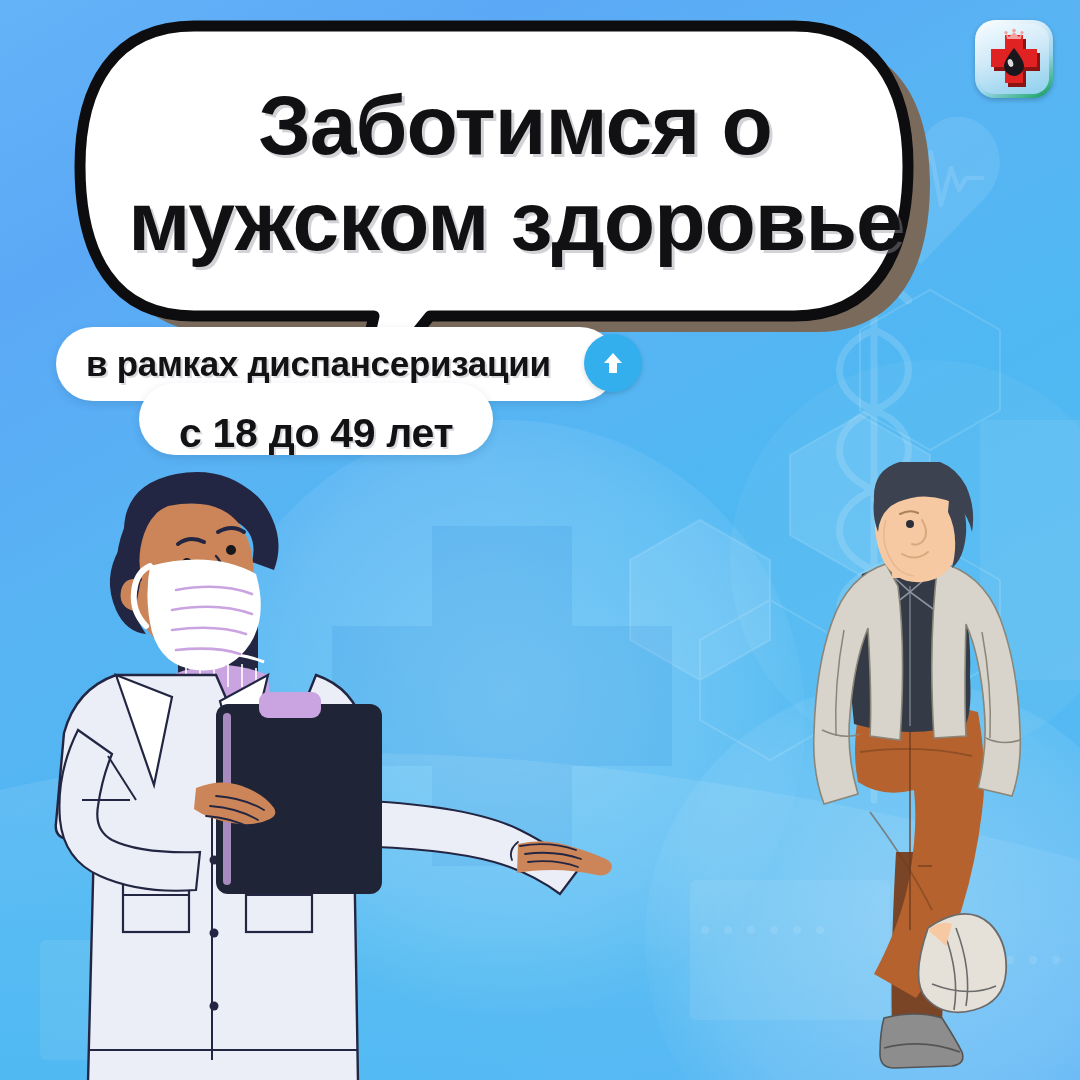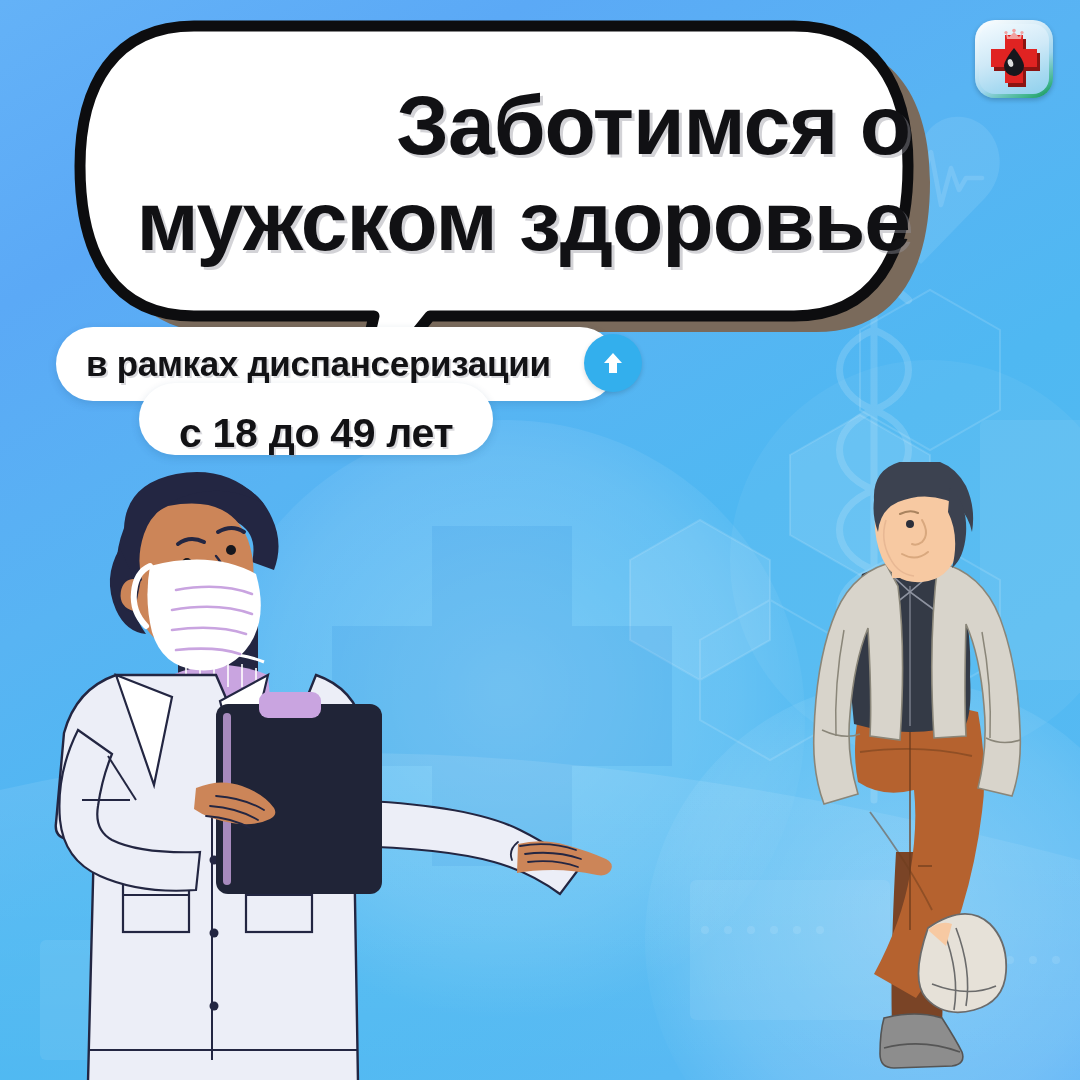--- a/index.html
+++ b/index.html
@@ -39,21 +39,21 @@
     position:relative; overflow:hidden;
   }
   .logo-svg{ position:absolute; inset:0; width:100%; height:100%; }
 
   
   .bubble-wrap{ position:absolute; left:74px; top:16px; width:880px; height:430px; }
   .bubble-svg{ position:absolute; left:0; top:0; width:880px; height:430px; }
 
   .bubble-text{
     position:absolute; left:46px; top:62px; width:790px;
-    text-align:right;
+    text-align:center;
     font-size:84px; font-weight:bold; line-height:1.14;
     letter-spacing:-1px;
     color:#111114;
     text-shadow:3px 3px 0 rgba(150,150,160,.42);
     white-space:pre-line;
     font-family:"Liberation Sans", sans-serif;
   }
 
   
   .pill{

